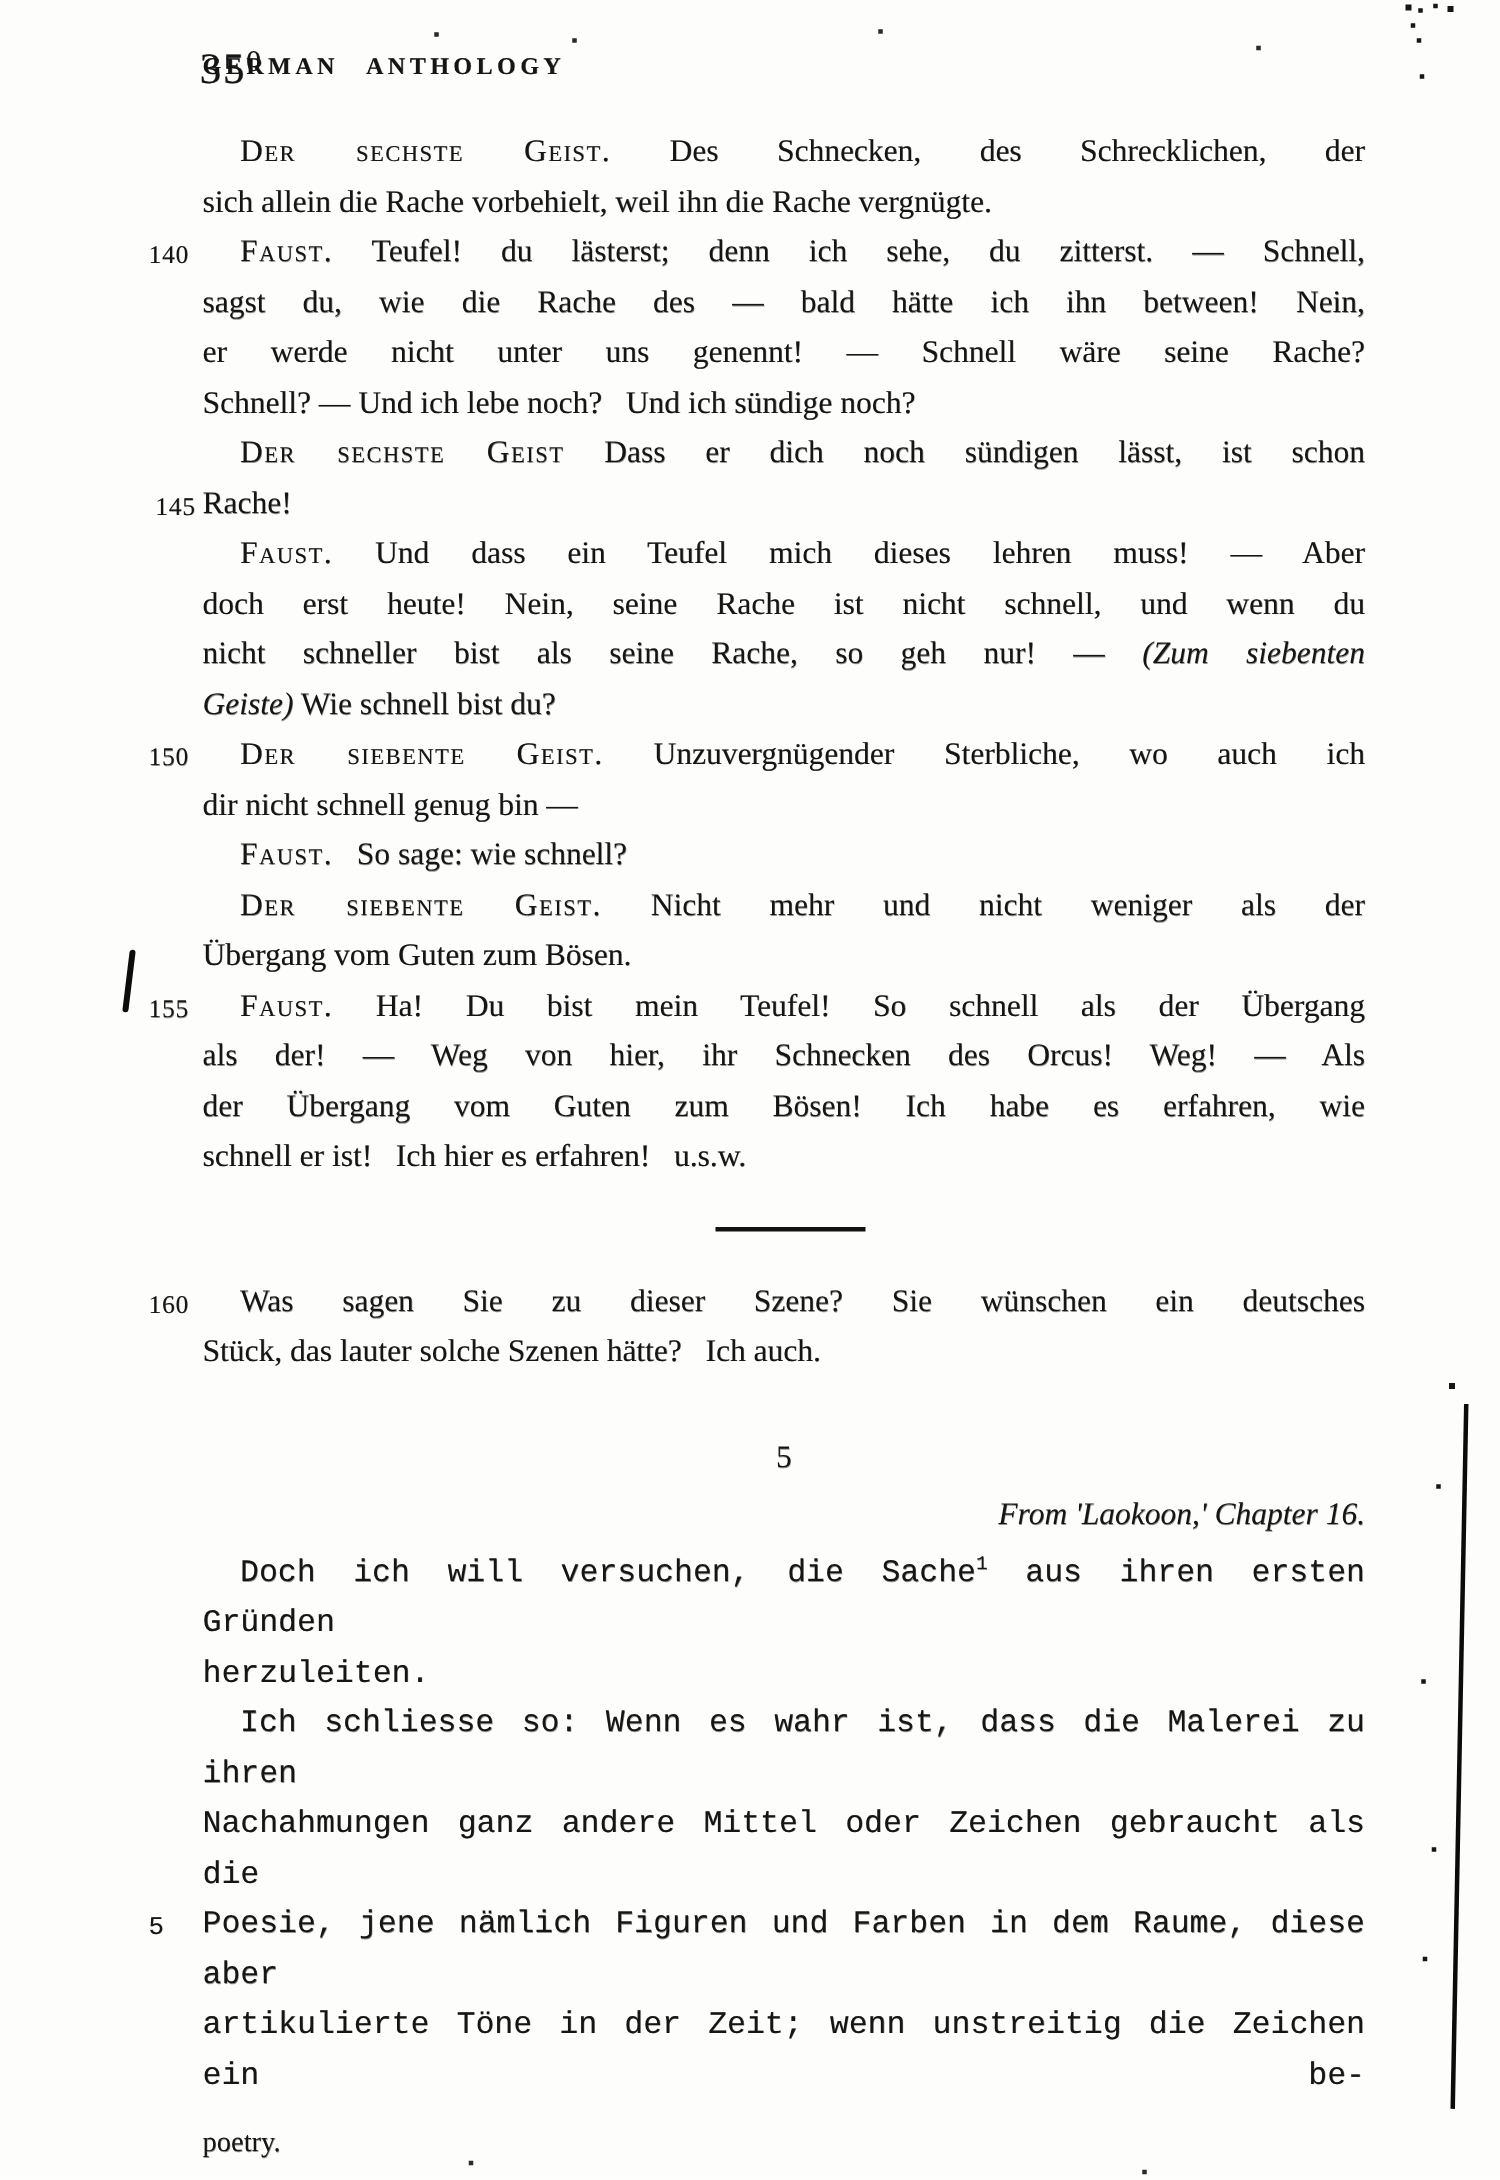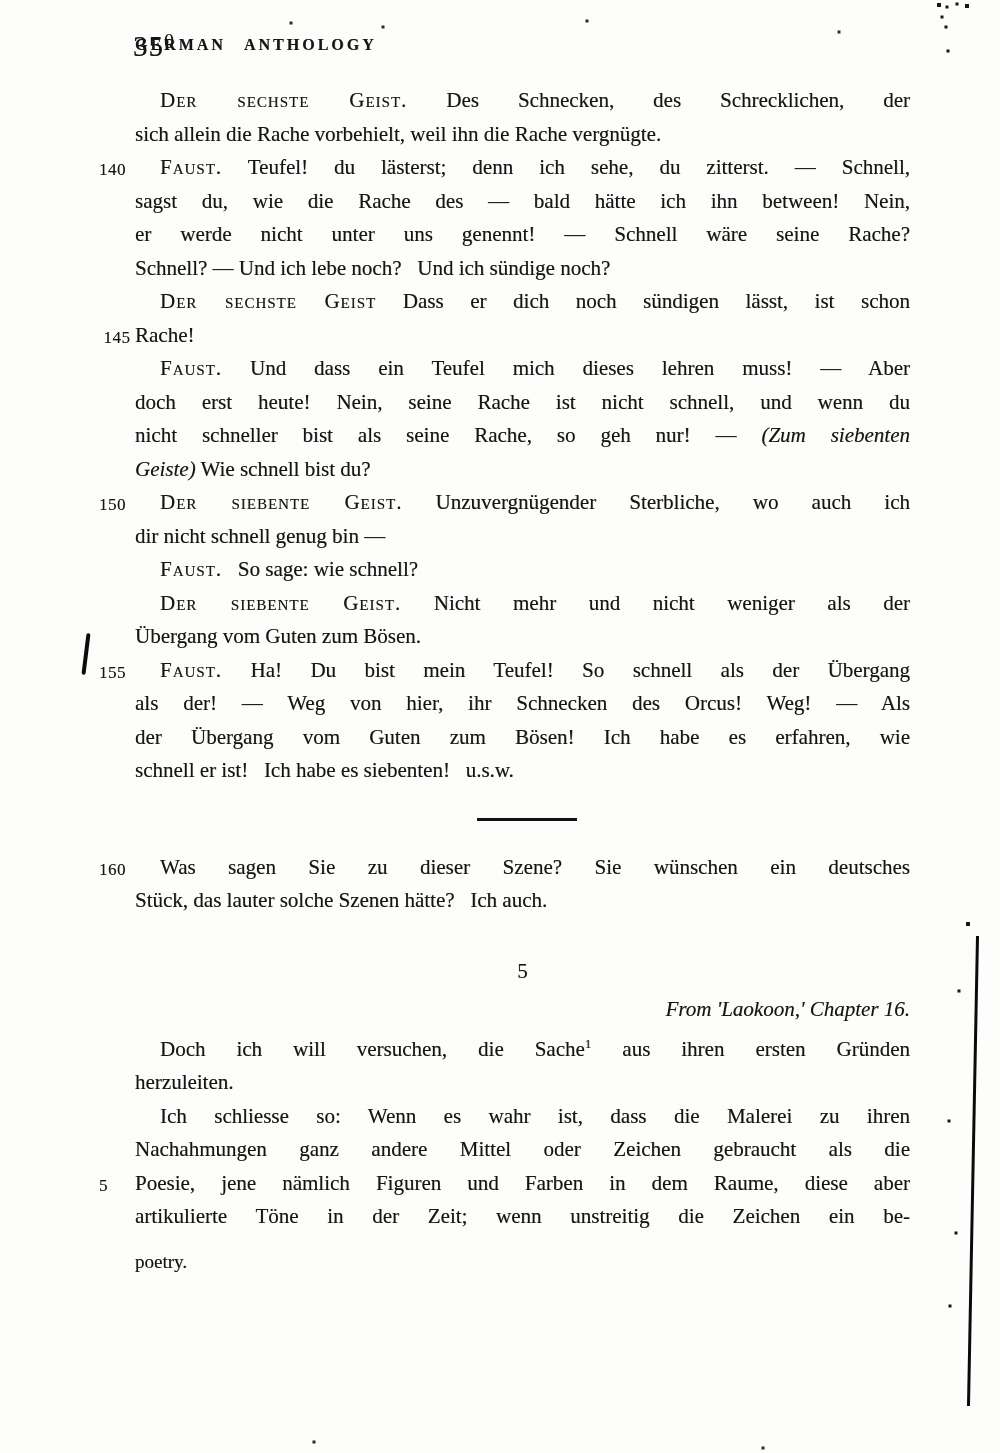--- a/index.html
+++ b/index.html
@@ -41,21 +41,21 @@
   .sc { font-variant: small-caps; letter-spacing: 1px; }
   .i  { font-style: italic; }
   .sup { vertical-align: super; font-size: 62%; line-height: 0; }
 
   .divider {
     width: 100px; height: 0; border-top: 3px solid #121212;
     margin: 30px 0 30px 342px;
   }
   .section-number { margin-top: 37px; line-height: 33px; text-align: center; }
   .section-title  { margin-top: 5px;  line-height: 33px; text-align: right; font-style: italic; }
-  #laokoon-block  { margin-top: 7px; }
+  #laokoon-block  { margin-top: 7px; font-family: Liberation Mono, monospace; }
   #footnote-block { margin-top: 14px; font-size: 19px; line-height: 27.5px; }
 
   
   .ink-slash {
     position: absolute; left: 84px; top: 633px; width: 4px; height: 42px;
     background: #0c0c0c; border-radius: 2px; transform: rotate(7deg);
   }
   .margin-line {
     position: absolute; left: 976px; top: 936px; width: 2.5px; height: 470px;
     background: #0b0b0b; transform: rotate(1.1deg); transform-origin: top left;
@@ -97,21 +97,21 @@
         <div class="line j"><span>nicht schneller bist als seine Rache, so geh nur! — </span><span class="i">(Zum siebenten</span></div>
         <div class="line"><span class="i">Geiste)</span><span> Wie schnell bist du?</span></div>
         <div class="line j ind"><span class="mnum">150</span><span class="sc">Der siebente Geist.</span><span> Unzuvergnügender Sterbliche, wo auch ich</span></div>
         <div class="line"><span>dir nicht schnell genug bin —</span></div>
         <div class="line ind"><span class="sc">Faust.</span><span>  So sage: wie schnell?</span></div>
         <div class="line j ind"><span class="sc">Der siebente Geist.</span><span> Nicht mehr und nicht weniger als der</span></div>
         <div class="line"><span>Übergang vom Guten zum Bösen.</span></div>
         <div class="line j ind"><span class="mnum">155</span><span class="sc">Faust.</span><span> Ha! Du bist mein Teufel! So schnell als der Übergang</span></div>
         <div class="line j"><span>als der! — Weg von hier, ihr Schnecken des Orcus! Weg! — Als</span></div>
         <div class="line j"><span>der Übergang vom Guten zum Bösen! Ich habe es erfahren, wie</span></div>
-        <div class="line"><span>schnell er ist!  Ich habe es siebenten!  u.s.w.</span></div>
+        <div class="line"><span>schnell er ist!  Ich hier es erfahren!  u.s.w.</span></div>
       </div>
 
     <div class="divider"></div>
 
     <div id="comment-block">
         <div class="line j ind"><span class="mnum">160</span><span>Was sagen Sie zu dieser Szene? Sie wünschen ein deutsches</span></div>
         <div class="line"><span>Stück, das lauter solche Szenen hätte?  Ich auch.</span></div>
       </div>
 
     <div class="section-number">5</div>

